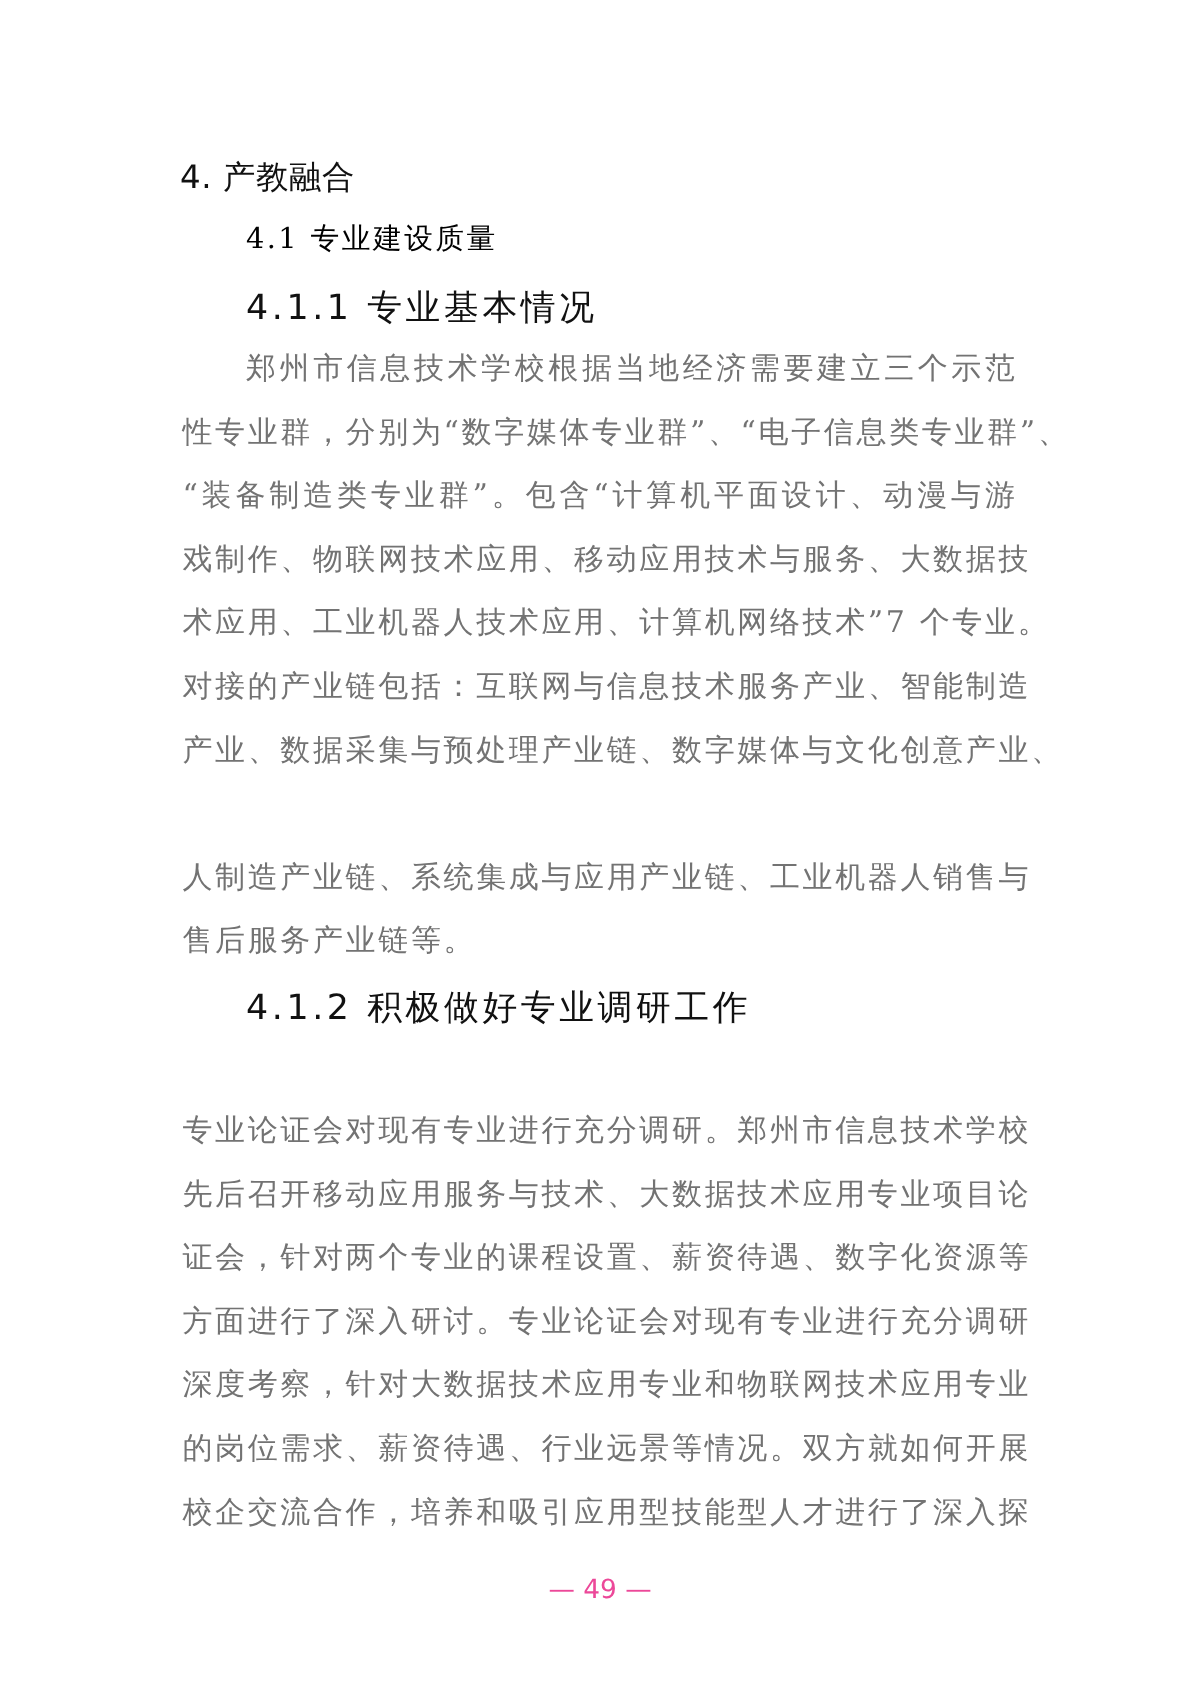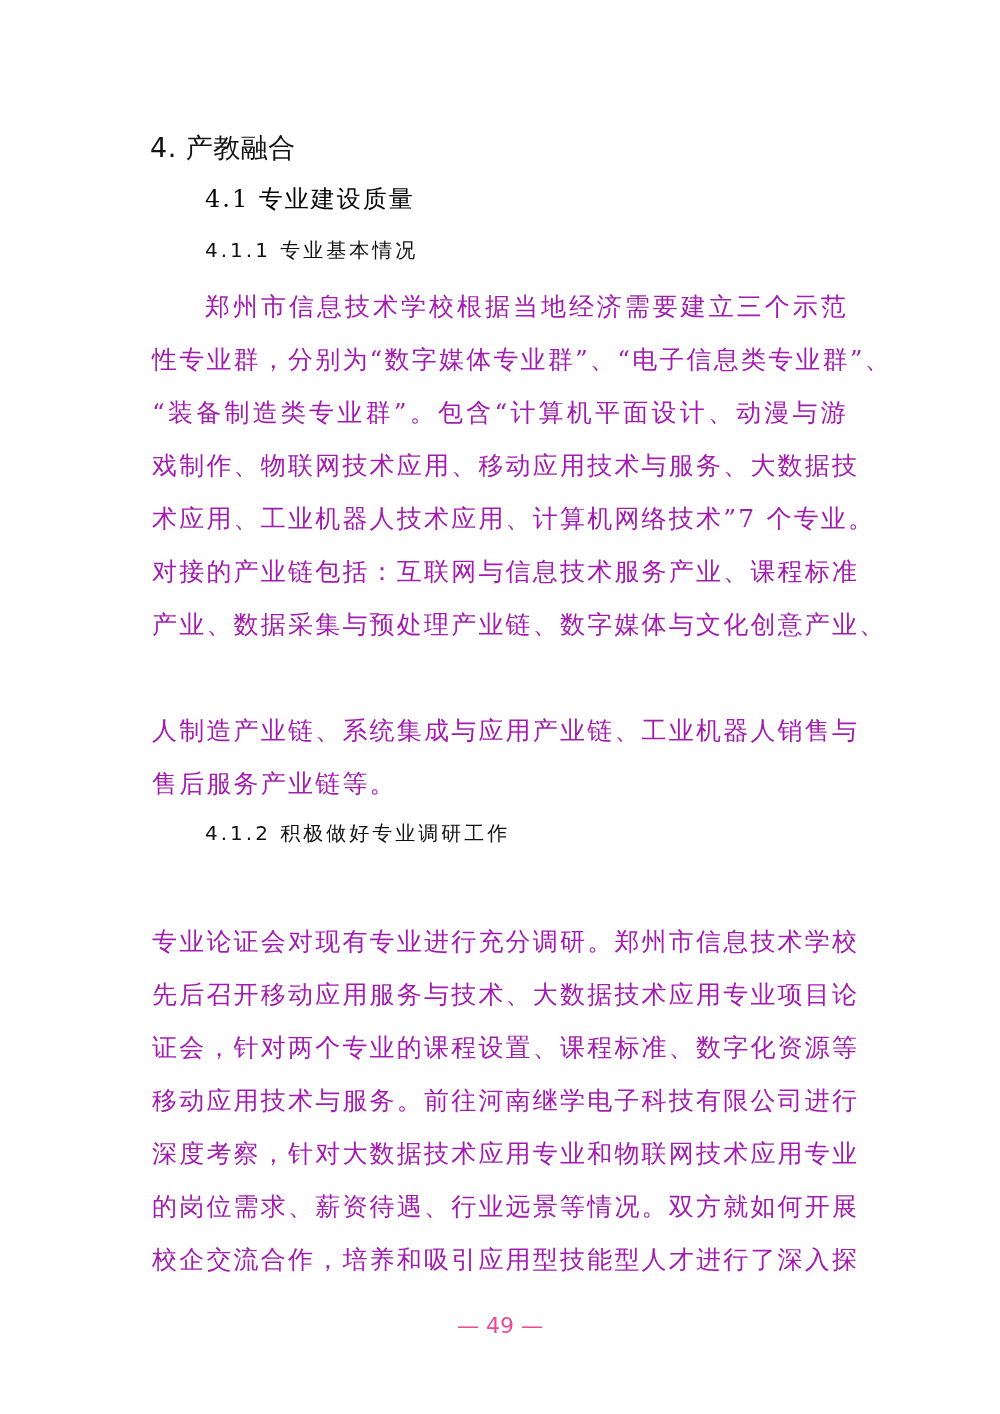--- a/index.html
+++ b/index.html
@@ -40,32 +40,32 @@
       font-size: 24px;
       letter-spacing: 2px;
       white-space: nowrap;
       color: #000000;
     }
     .h3 {
       position: absolute;
       left: 205px;
       white-space: nowrap;
       font-family: "DejaVu Sans", "Liberation Sans", sans-serif;
-      font-size: 20px;
+      font-size: 29px;
       letter-spacing: 3px;
       color: #111;
     }
     .line {
       position: absolute;
       left: 152px;
       width: 696px;
       white-space: nowrap;
       font-size: 25px;
       letter-spacing: 2.2px;
-      color: #a21caf;
+      color: #737373;
       text-align: justify;
       text-align-last: justify;
     }
     .line.indent {
       left: 205px;
       width: 643px;
     }
     .line.short {
       text-align-last: left;
       width: auto;
@@ -90,29 +90,29 @@
   <div class="h1">4. 产教融合</div>
   <div class="h2">4.1  专业建设质量</div>
 
   <div class="h3" style="top:237px;">4.1.1 专业基本情况</div>
 
   <div class="line indent" style="top:290px;">郑州市信息技术学校根据当地经济需要建立三个示范</div>
   <div class="line" style="top:343px;">性专业群，分别为“数字媒体专业群”、“电子信息类专业群”、</div>
   <div class="line" style="top:396px;">“装备制造类专业群”。包含“计算机平面设计、动漫与游</div>
   <div class="line" style="top:449px;">戏制作、物联网技术应用、移动应用技术与服务、大数据技</div>
   <div class="line" style="top:502px;">术应用、工业机器人技术应用、计算机网络技术”7 个专业。</div>
-  <div class="line" style="top:555px;">对接的产业链包括：互联网与信息技术服务产业、课程标准</div>
+  <div class="line" style="top:555px;">对接的产业链包括：互联网与信息技术服务产业、智能制造</div>
   <div class="line" style="top:608px;">产业、数据采集与预处理产业链、数字媒体与文化创意产业、</div>
   <div class="line" style="top:714px;">人制造产业链、系统集成与应用产业链、工业机器人销售与</div>
   <div class="line short" style="top:767px;">售后服务产业链等。</div>
 
   <div class="h3" style="top:820px;">4.1.2 积极做好专业调研工作</div>
 
   <div class="line" style="top:925px;">专业论证会对现有专业进行充分调研。郑州市信息技术学校</div>
   <div class="line" style="top:978px;">先后召开移动应用服务与技术、大数据技术应用专业项目论</div>
-  <div class="line" style="top:1031px;">证会，针对两个专业的课程设置、课程标准、数字化资源等</div>
-  <div class="line" style="top:1084px;">移动应用技术与服务。前往河南继学电子科技有限公司进行</div>
+  <div class="line" style="top:1031px;">证会，针对两个专业的课程设置、薪资待遇、数字化资源等</div>
+  <div class="line" style="top:1084px;">方面进行了深入研讨。专业论证会对现有专业进行充分调研</div>
   <div class="line" style="top:1137px;">深度考察，针对大数据技术应用专业和物联网技术应用专业</div>
   <div class="line" style="top:1190px;">的岗位需求、薪资待遇、行业远景等情况。双方就如何开展</div>
   <div class="line" style="top:1243px;">校企交流合作，培养和吸引应用型技能型人才进行了深入探</div>
 
   <div class="page-number">— 49 —</div>
 </div>
 
 </body></html>

